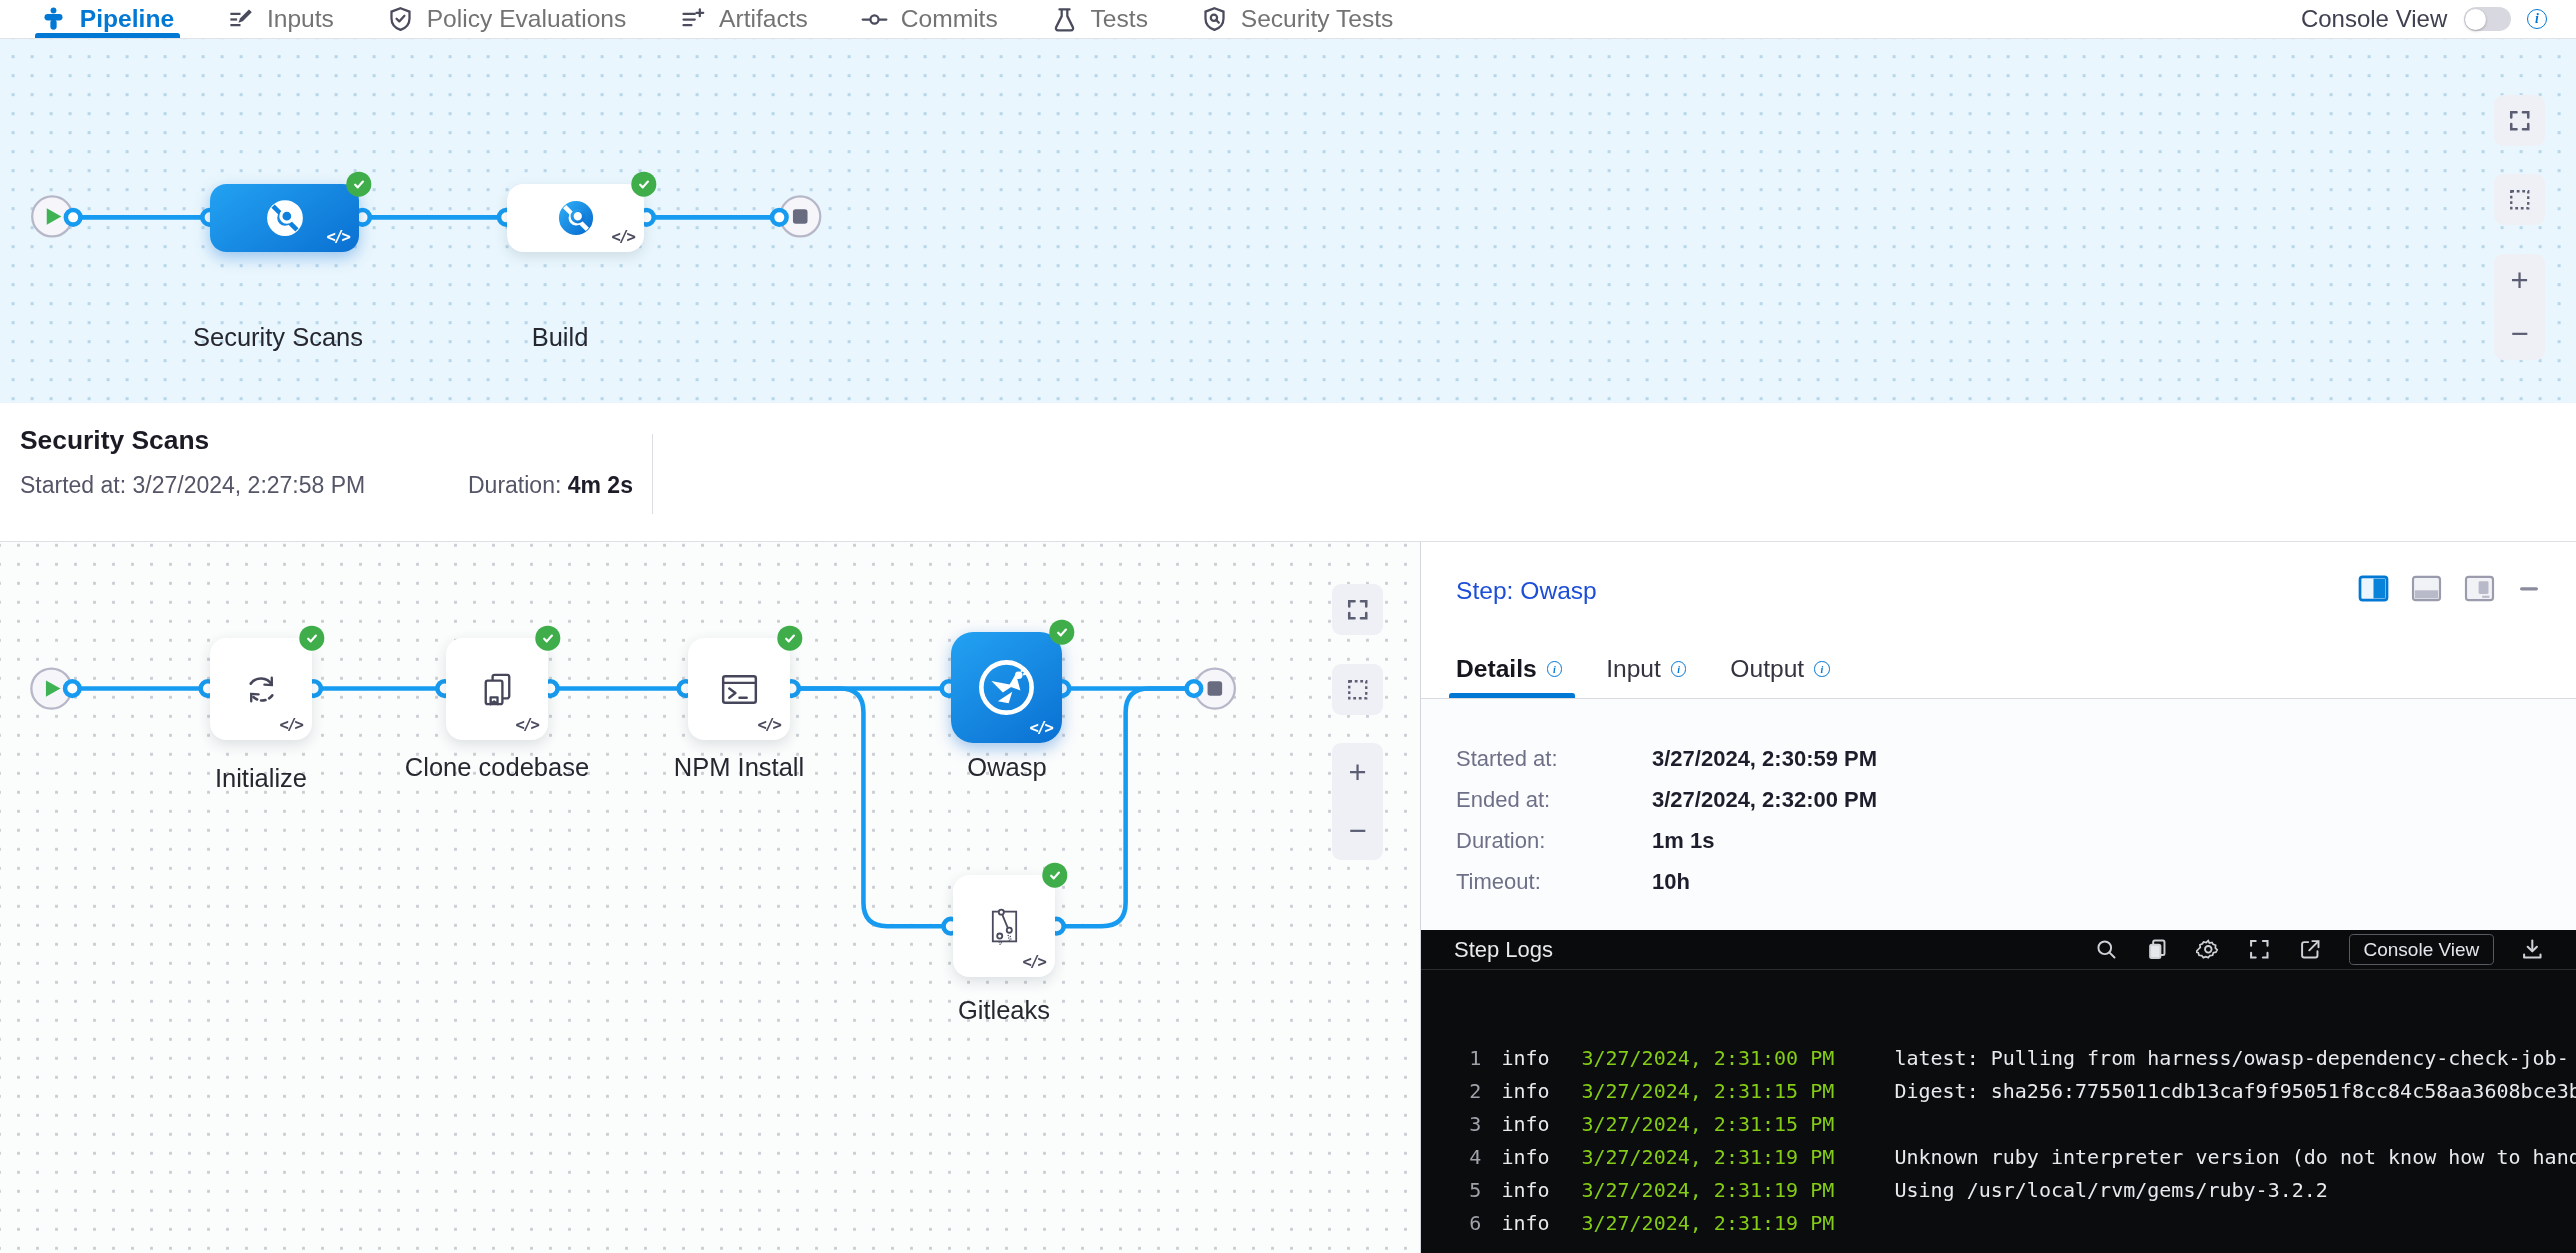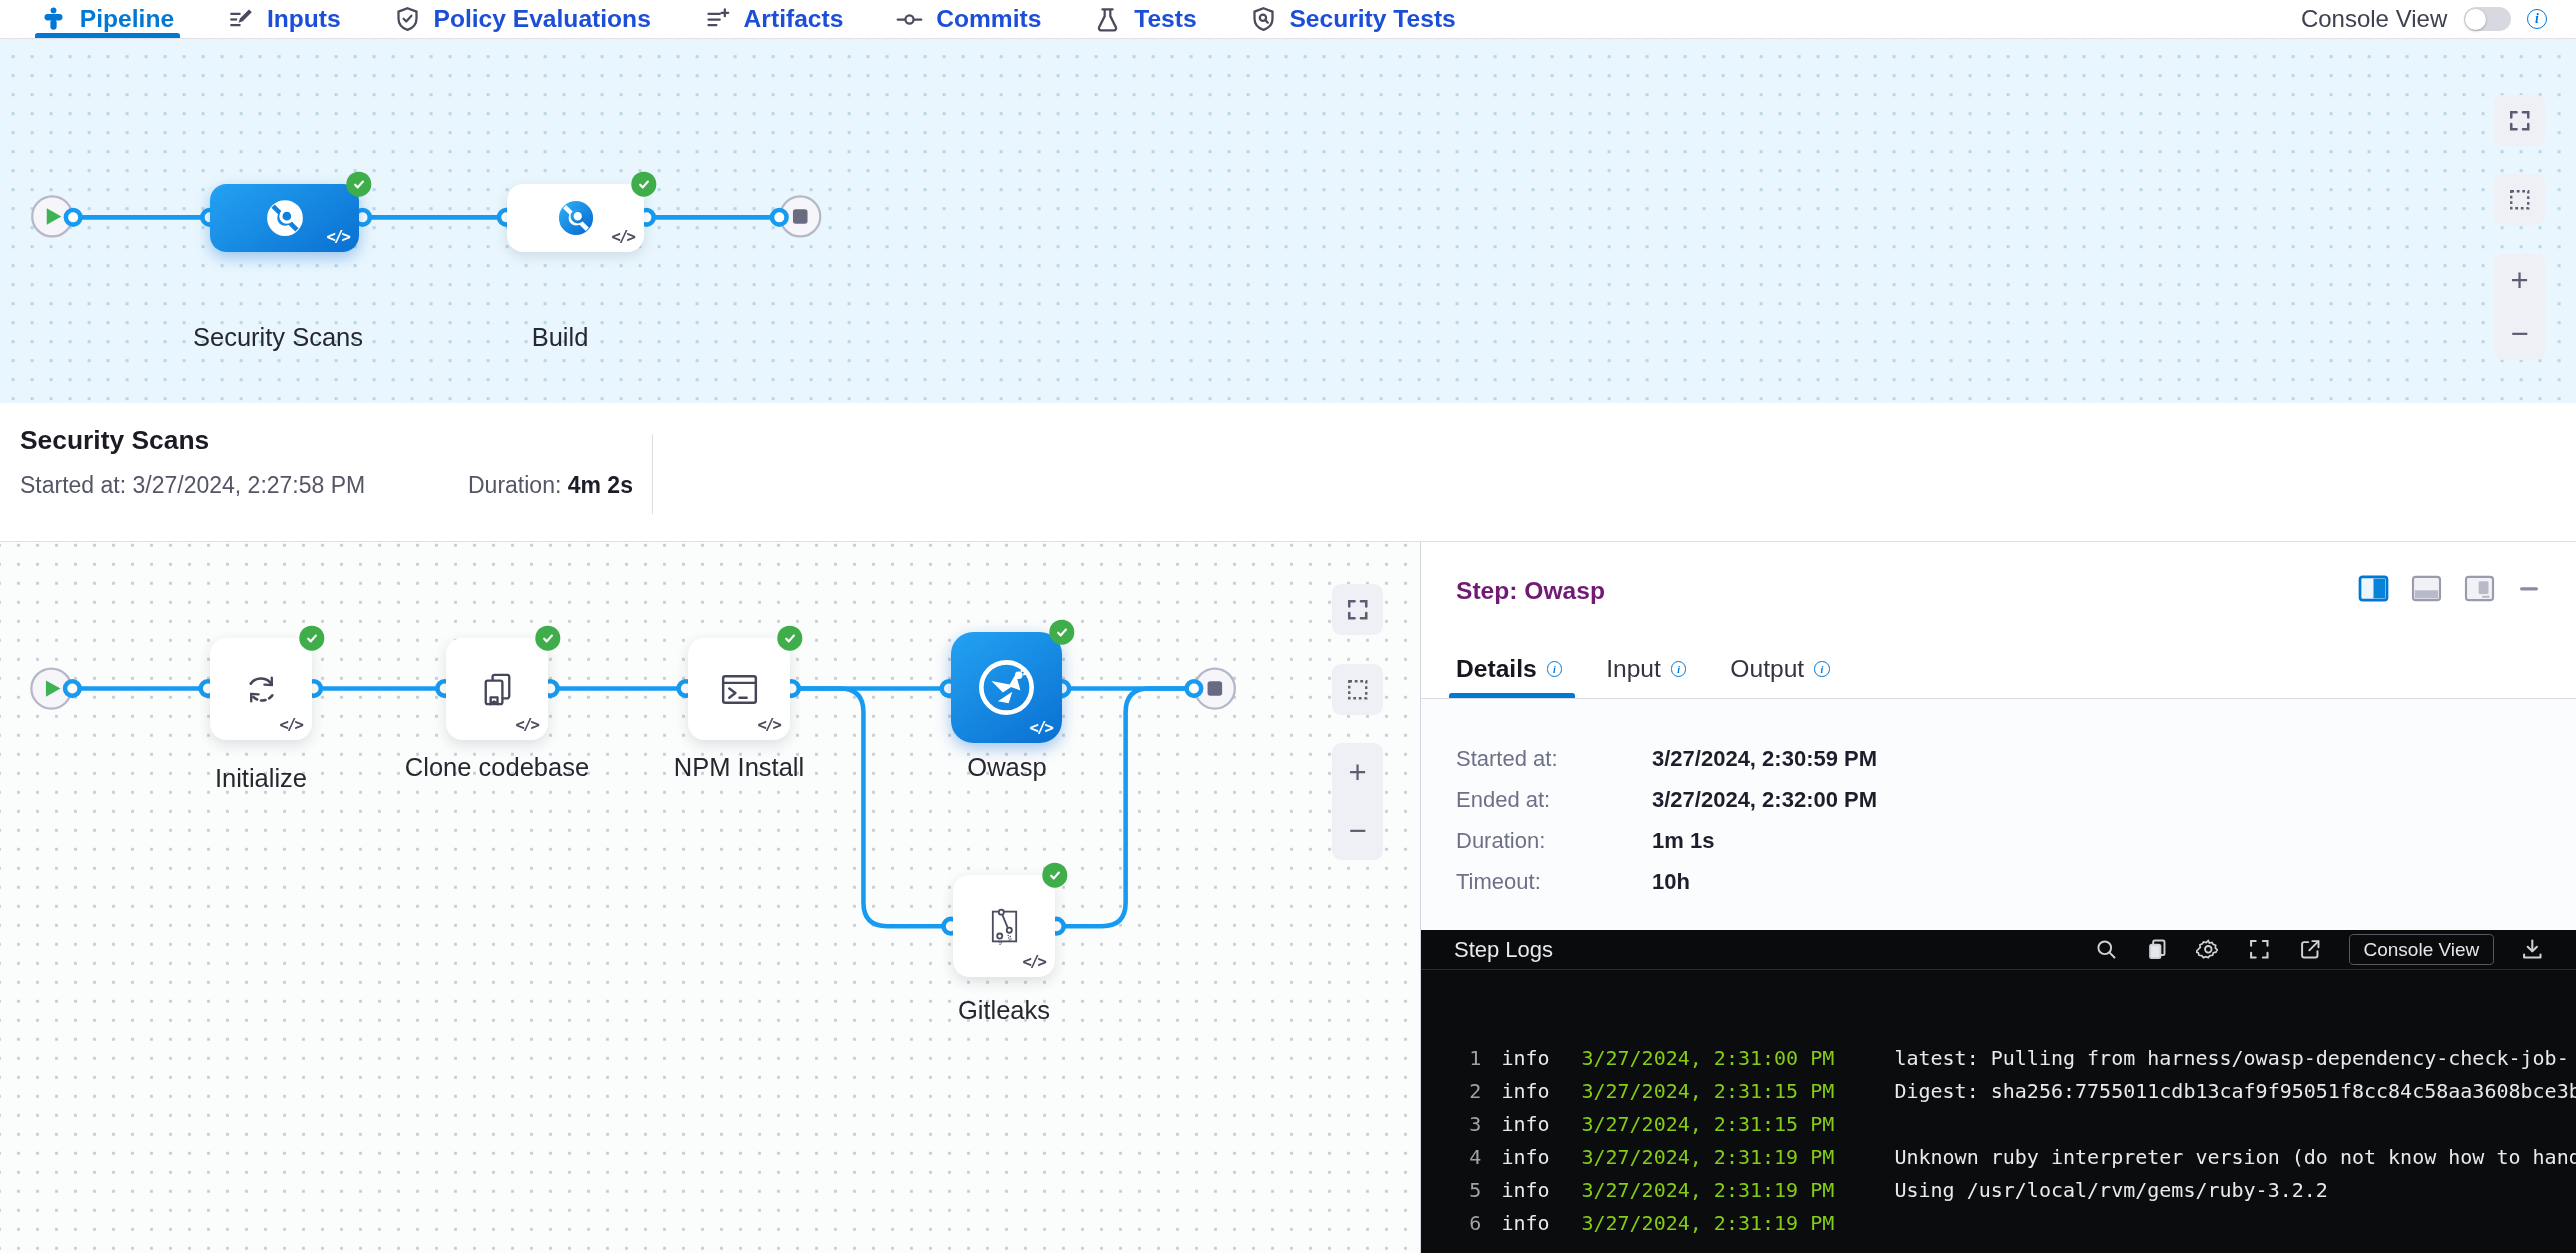--- a/index.html
+++ b/index.html
@@ -5,21 +5,21 @@
   * { margin:0; padding:0; box-sizing:border-box; }
   html,body { width:2576px; height:1253px; overflow:hidden; background:#fff;
     font-family:"Liberation Sans", sans-serif; }
   .app { position:relative; width:2576px; height:1253px; }
 
   
   .nav { position:relative; height:39px; background:#fff; border-bottom:0.9px solid #e1e2e8;
     display:flex; align-items:center; padding:0 29px 0 40px; }
   .nav-tabs { display:flex; align-items:center; gap:53px; height:100%; }
   .nav-tab { display:flex; align-items:center; gap:12.8px; height:100%; position:relative; cursor:pointer; }
-  .nav-tab .tab-label { font-size:24.6px; color:#1d4ed8; font-weight:700; white-space:nowrap; }
+  .nav-tab .tab-label { font-size:24.6px; color:#737373; font-weight:400; white-space:nowrap; }
   .nav-tab.active .tab-label { color:#0278d5; font-weight:700; }
   .nav-tab.active::after { content:""; position:absolute; left:-5.5px; right:-5.5px; bottom:0;
     height:4.6px; background:#0278d5; border-radius:2.7px 2.7px 0 0; }
   .nav-icon { width:27px; height:27px; display:block; }
   .nav-right { margin-left:auto; display:flex; align-items:center; gap:16.4px; }
   .console-view-label { font-size:24px; color:#3f4050; }
   .toggle { width:47px; height:24.6px; background:#d8d9e0; border-radius:12.8px; position:relative; cursor:pointer; }
   .toggle .knob { position:absolute; left:1.8px; top:1.8px; width:21px; height:21px; background:#fff;
     border-radius:50%; box-shadow:0 0.9px 2.7px rgba(0,0,0,.3); }
   .info-badge { width:20px; height:20px; border:1.8px solid #0278d5; border-radius:50%;
@@ -65,21 +65,21 @@
   .summary-duration { position:absolute; left:468px; top:69px; font-size:23px; color:#545567; }
   .summary-duration b { color:#1c1d28; font-weight:700;margin-top:24px; }
   .summary-divider { position:absolute; left:652px; top:31px; height:80px; width:0.9px; background:#dcdde3; }
 
   
   .workspace { display:flex; height:711px; }
 
   
   .step-panel { width:1155px; height:711px; background:#fff; display:flex; flex-direction:column; flex:none; }
   .panel-head { position:relative; height:157px; background:#fff; border-bottom:0.9px solid #d9dbe1; flex:none; }
-  .panel-title { position:absolute; left:35px; top:35px; font-size:24.6px; color:#701a75; font-weight:700; }
+  .panel-title { position:absolute; left:35px; top:35px; font-size:24.6px; color:#1d4ed8; font-weight:400; }
   .panel-window-icons { position:absolute; right:35px; top:33px; display:flex; align-items:center; gap:22px; }
   .win-icon { width:31px; height:27px; display:block; cursor:pointer; }
   .panel-tabs { position:absolute; left:35px; bottom:0; display:flex; gap:44px; height:58px; align-items:center; }
   .panel-tab { display:flex; align-items:center; gap:10px; height:100%; position:relative; cursor:pointer; }
   .panel-tab .pt-label { font-size:24.6px; color:#33343f; }
   .panel-tab.active .pt-label { font-weight:700; color:#16161e; }
   .panel-tab.active::after { content:""; position:absolute; left:-7.3px; right:-12.8px; bottom:0;
     height:4.6px; background:#0278d5; border-radius:2.7px 2.7px 0 0; }
 
   .panel-details { position:relative; height:231px; background:#fbfcfe; flex:none; }

